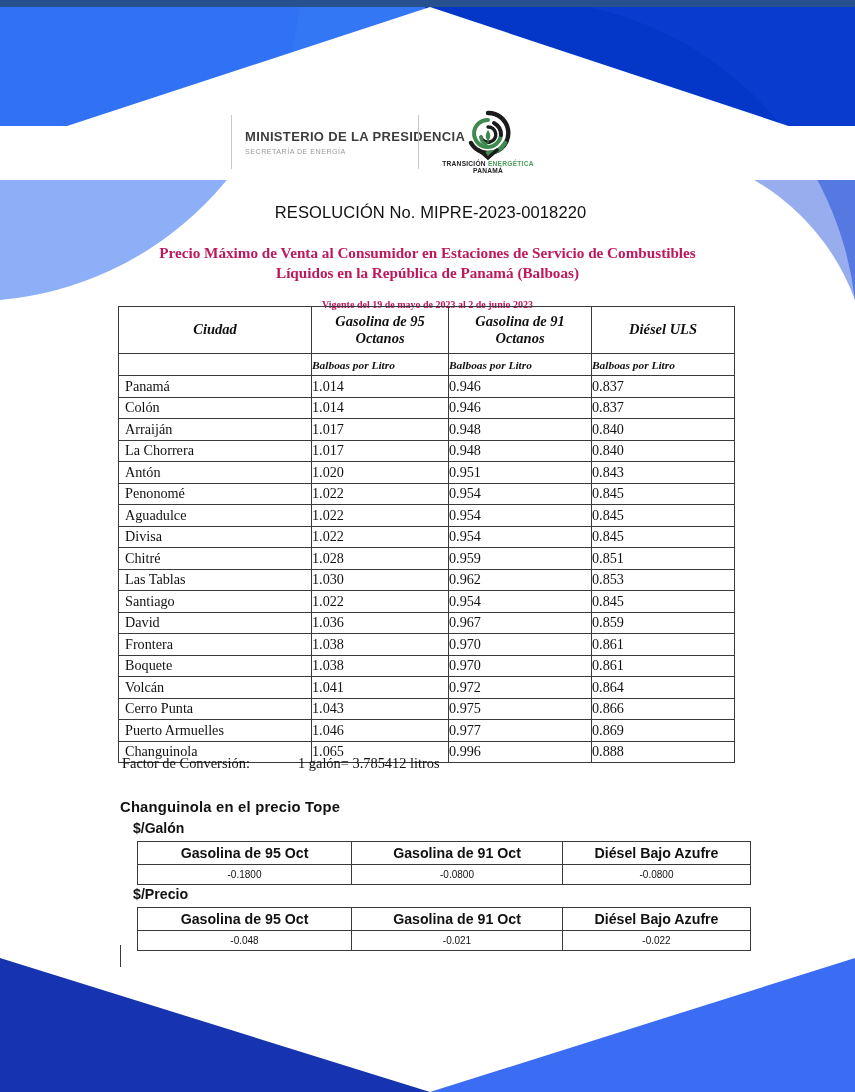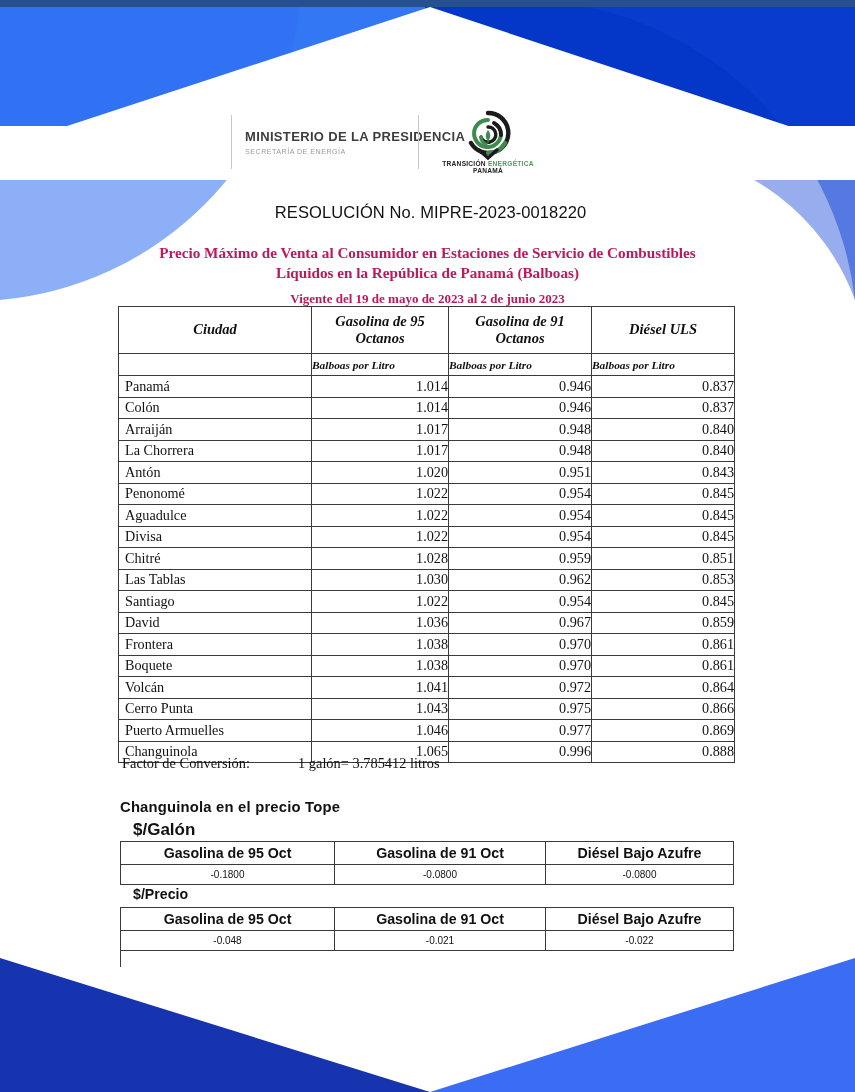--- a/index.html
+++ b/index.html
@@ -133,24 +133,24 @@
     color: #be185d;
   }
   .subtitle .s1 {
     font-family: "Liberation Serif", serif;
     font-size: 15.2px;
     font-weight: bold;
     line-height: 1.32;
   }
   .subtitle .s2 {
     font-family: "Liberation Serif", serif;
-    font-size: 13px;
+    font-size: 10px;
     font-weight: bold;
     line-height: 1.32;
-    margin-top: 7px;
+    margin-top: 15px;
     text-align: center;
   }
 
   
   .price-table {
     position: absolute;
     left: 118px;
     top: 306px;
     width: 616px;
     border-collapse: collapse;
@@ -188,21 +188,21 @@
     height: 20.5px;
     font-family: "Liberation Serif", serif;
     font-size: 14.2px;
     vertical-align: middle;
   }
   .price-table tbody td.city {
     text-align: left;
     padding-left: 6px;
   }
   .price-table tbody td.num {
-    text-align: right;
+    text-align: left;
   }
 
   
   .factor {
     position: absolute;
     left: 122px;
     top: 755px;
     font-family: "Liberation Serif", serif;
     font-size: 14.4px;
     color: #111;
@@ -219,37 +219,37 @@
     font-size: 14.8px;
     font-weight: bold;
     color: #111;
     letter-spacing: 0.2px;
   }
   .unit-galon {
     position: absolute;
     left: 133px;
     top: 820px;
     font-family: "Liberation Sans", sans-serif;
-    font-size: 17px;
+    font-size: 14px;
     font-weight: bold;
     color: #111;
     text-align: center;
   }
   .unit-litro {
     position: absolute;
     left: 133px;
     top: 886px;
     font-family: "Liberation Sans", sans-serif;
     font-size: 14.2px;
     font-weight: bold;
     color: #111;
   }
   .var-table {
     position: absolute;
-    left: 120px;
+    left: 137px;
     width: 613px;
     border-collapse: collapse;
     table-layout: fixed;
     padding-left: 16px;
   }
   .var-table.galon { top: 841px; }
   .var-table.litro { top: 907px; }
   .var-table td {
     border: 1px solid #3a3a3a;
     text-align: center;

